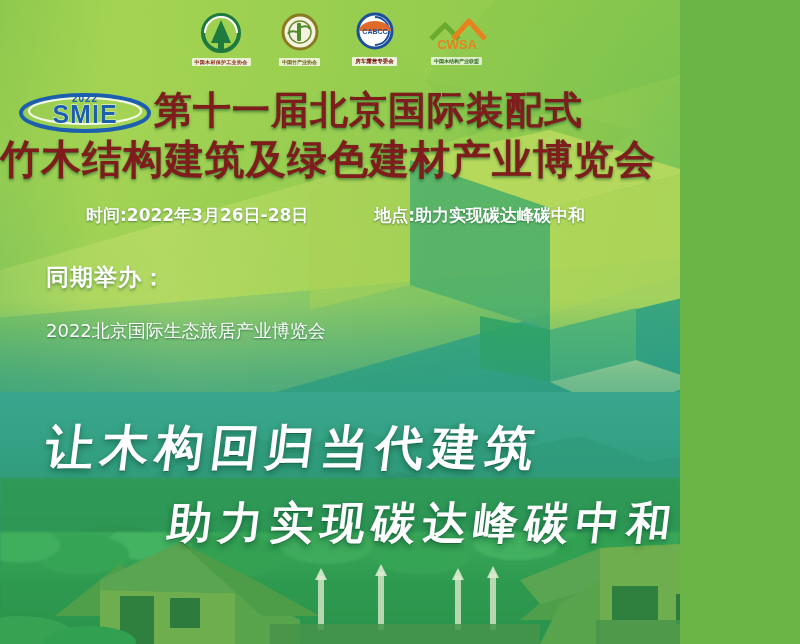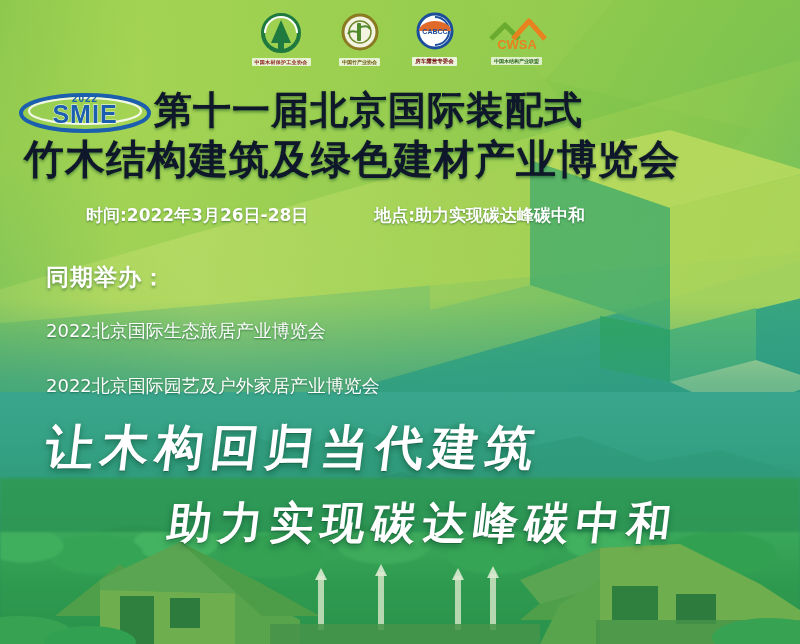--- a/index.html
+++ b/index.html
@@ -1,21 +1,21 @@
 <!DOCTYPE html>
 <html><head>
 <meta charset="utf-8">
 <style>
   * { margin:0; padding:0; box-sizing:border-box; }
   html,body { width:800px; height:644px; overflow:hidden; background:#6ab545; }
   body { font-family:"Liberation Sans","DejaVu Sans",sans-serif; }
 
   #poster {
     position:relative;
-    width:800px; height:644px;
+    width:680px; height:644px;
     overflow:hidden;
   }
 
   
   .bg-base {
     position:absolute; inset:0;
     background:
       linear-gradient(165deg,#7ec24a 0%,#86c64e 18%,#63b85f 38%,#3aa67e 58%,#2f9d86 74%,#2f9d8a 100%);
   }
   
@@ -93,26 +93,26 @@
 
   
   .headline { position:absolute; left:0; right:0; top:88px; z-index:8; }
   .line1 {
     display:flex; align-items:center; gap:0;
     padding-left:16px;
   }
   .smie-logo { flex:0 0 auto; }
   .title-cn {
     font-family:"DejaVu Sans","Liberation Sans",sans-serif;
-    font-weight:bold; color:#0f172a;
+    font-weight:bold; color:#7f1d1d;
     font-size:38px; letter-spacing:1px; line-height:1.08;
     text-shadow:0 2px 3px rgba(0,60,30,.45), 0 0 1px rgba(0,0,0,.3);
     white-space:nowrap;
   }
-  .title-cn.l2 { padding-left:24px; font-size:40px; margin-top:4px; }
+  .title-cn.l2 { font-size:40px; margin-top:4px; }
 
   .meta {
     position:absolute; left:38px; top:204px; z-index:8;
     display:flex; gap:66px;
     color:#ffffff; font-size:17px; font-weight:bold;
     font-family:"DejaVu Sans","Liberation Sans",sans-serif;
     text-shadow:0 1px 2px rgba(0,60,30,.5);
     white-space:nowrap;
     margin-left:48px;
   }
@@ -287,21 +287,20 @@
   </div>
 
   <div class="meta">
     <span>时间:2022年3月26日-28日</span>
     <span>地点:助力实现碳达峰碳中和</span>
   </div>
 
   <div class="concurrent">
     <div class="concurrent-title">同期举办：</div>
     <div class="concurrent-item">2022北京国际生态旅居产业博览会</div>
-    <div class="concurrent-item">2022北京国际园艺及户外家居产业博览会</div>
   </div>
 
   <div class="slogan">
     <div class="slogan-line s1">让木构回归当代建筑</div>
     <div class="slogan-line s2">助力实现碳达峰碳中和</div>
   </div>
 
 </div>
 
 </body></html>

